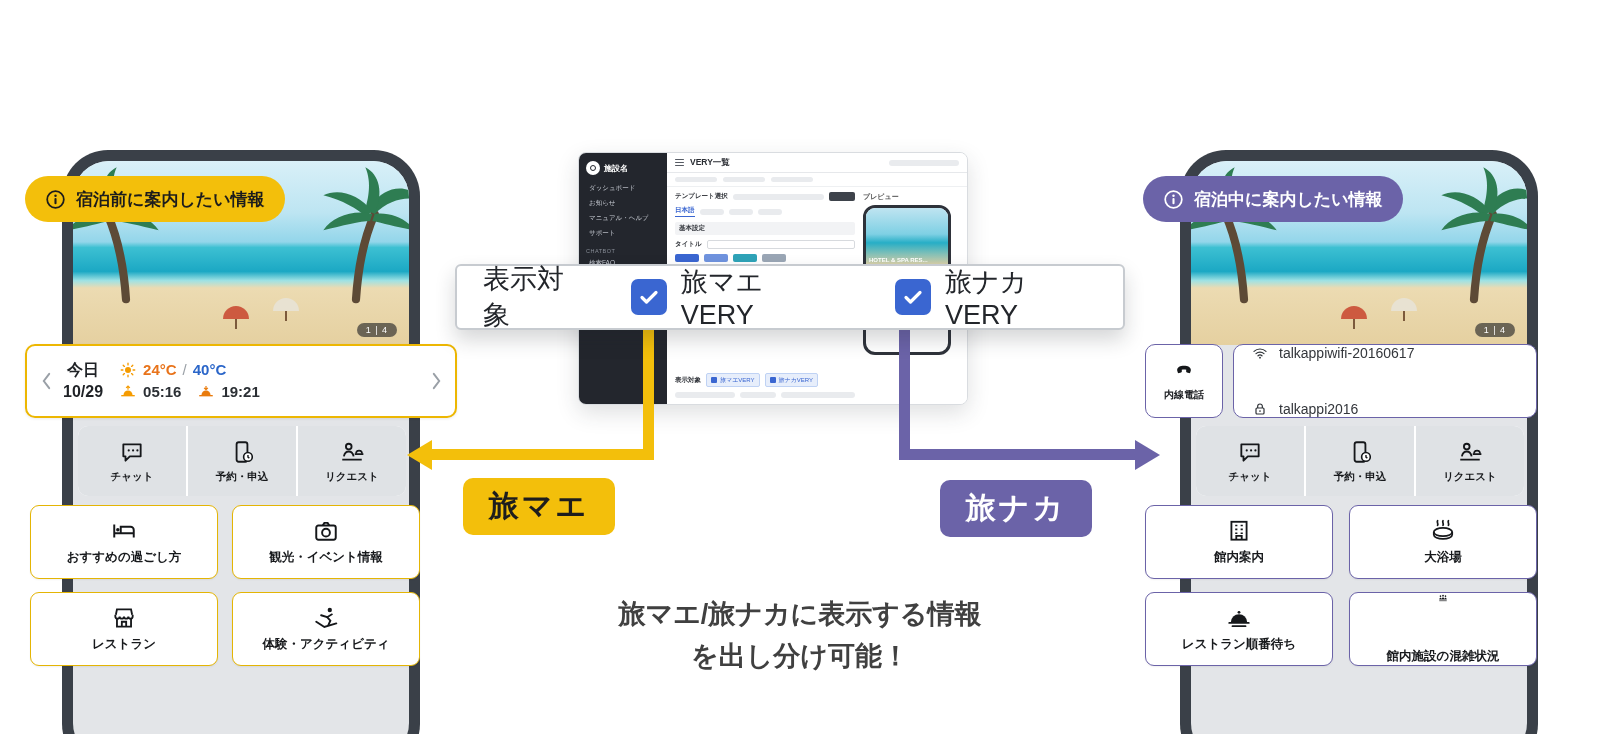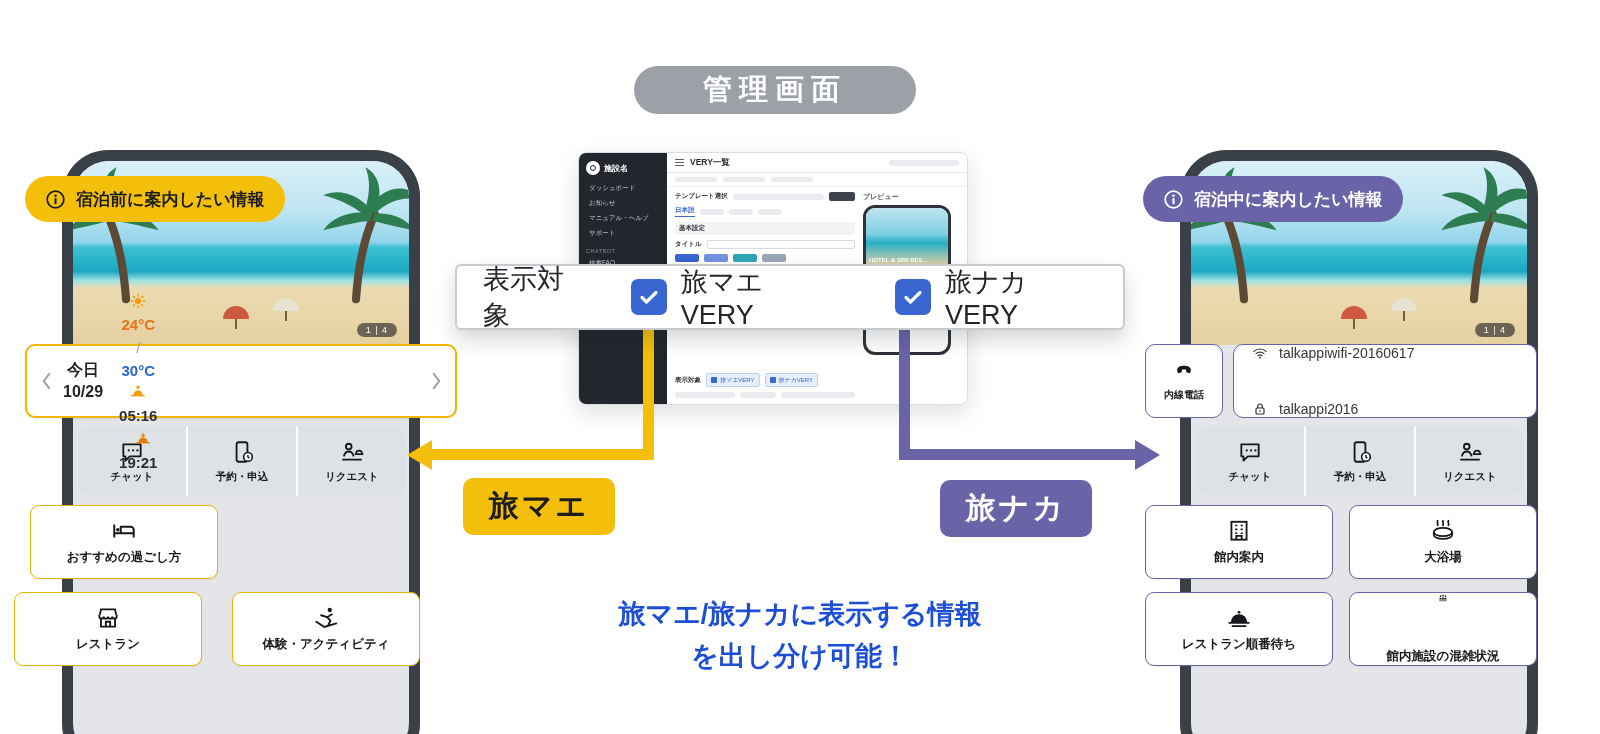--- a/index.html
+++ b/index.html
@@ -49,21 +49,21 @@
 
   
   .weather-card {
     position:absolute; left:25px; top:344px; width:432px; height:74px; background:#fff;
     border:2px solid #EDB702; border-radius:10px; z-index:5; display:flex; align-items:center;
     padding:0 10px; box-shadow:0 1px 3px rgba(0,0,0,.08);
   }
   .chev { width:18px; height:26px; display:flex; align-items:center; justify-content:center; cursor:pointer; }
   .wc-day { text-align:center; font-weight:bold; font-size:16px; color:#1f2226; line-height:1.4; margin:0 16px 0 8px; }
   .wc-weather { display:flex; flex-direction:column; gap:4px; font-size:15px; font-weight:bold; color:#2b2f34; }
-  .wc-row { display:flex; align-items:center; gap:6px;flex-direction:column; }
+  .wc-row { display:flex; align-items:flex-start; gap:6px; }
   .wc-row svg { width:18px; height:18px; }
   .t-high { color:#E8731A; }
   .t-sep  { color:#9aa0a6; font-weight:normal; }
   .t-low  { color:#2B66C9; }
   .wc-right { margin-left:auto; }
 
   
   .quick {
     position:absolute; width:328px; height:70px; display:flex; gap:2px; background:#fff;
     border-radius:10px; overflow:hidden; z-index:4;
@@ -80,21 +80,21 @@
   .mcard {
     position:absolute; width:188px; height:74px; background:#fff; border-radius:9px;
     display:flex; flex-direction:column; align-items:center; justify-content:center; gap:5px;
     font-weight:bold; font-size:12.5px; color:#17191c; z-index:4; cursor:pointer;
     box-shadow:0 1px 2px rgba(0,0,0,.06); text-align:center;
   }
   .mcard svg { width:26px; height:26px; }
   .mcard.y { border:1.6px solid #E4B504; }
   .mcard.p { border:1.6px solid #6B63A8; }
   .lp1{left:30px;top:505px;}  .lp2{left:232px;top:505px;}
-  .lp3{left:14px;top:592px;}  .lp4{left:232px;top:592px;}
+  .lp3{left:30px;top:592px;}  .lp4{left:232px;top:592px;}
   .rp1{left:1145px;top:505px;} .rp2{left:1349px;top:505px;}
   .rp3{left:1145px;top:592px;} .rp4{left:1349px;top:592px;gap:45px;}
 
   
   .ext-card {
     position:absolute; left:1145px; top:344px; width:78px; height:74px; background:#fff;
     border:1.6px solid #6B63A8; border-radius:10px; z-index:5; display:flex; flex-direction:column;
     align-items:center; justify-content:center; gap:5px; font-size:10px; font-weight:bold; color:#1d1f23; cursor:pointer;
   }
   .ext-card svg { width:22px; height:22px; }
@@ -133,21 +133,21 @@
   .pill-tag {
     position:absolute; width:152px; height:57px; border-radius:10px; display:flex; align-items:center;
     justify-content:center; font-size:30px; font-weight:bold; letter-spacing:3px; z-index:7;
   }
   .pill-mae  { left:463px; top:478px; background:#F3BF0B; color:#1d1d1d; }
   .pill-naka { left:940px; top:480px; background:#6B63A8; color:#fff; }
 
   
   .caption {
     position:absolute; left:330px; right:330px; top:594px; text-align:center; font-size:27px;
-    font-weight:bold; color:#1d4ed8; line-height:1.55; z-index:2;
+    font-weight:bold; color:#404040; line-height:1.55; z-index:2;
   }
 
   
   #admin-card {
     position:absolute; left:578px; top:152px; width:390px; height:253px; background:#fff;
     border:1px solid #D9DCE0; border-radius:8px; box-shadow:0 8px 22px rgba(40,44,52,.15);
     display:flex; overflow:hidden; z-index:3;
   }
   .adm-side { width:88px; background:#23262D; color:#C3C7CF; padding:8px 7px; font-size:6.5px;
     display:flex; flex-direction:column; gap:4px; }
@@ -246,21 +246,21 @@
     <div class="wc-weather">
       <div class="wc-row">
         <svg viewBox="0 0 24 24">
           <circle cx="12" cy="12" r="4" fill="#F59B00"></circle>
           <g stroke="#F59B00" stroke-width="1.8" stroke-linecap="round">
             <path d="M12 3v2.2M12 18.8V21M3 12h2.2M18.8 12H21M5.6 5.6l1.6 1.6M16.8 16.8l1.6 1.6M18.4 5.6l-1.6 1.6M7.2 16.8l-1.6 1.6"></path>
           </g>
         </svg>
         <span class="t-high">24°C</span>
         <span class="t-sep">/</span>
-        <span class="t-low">30°C</span>
+        <span class="t-low">40°C</span>
       </div>
       <div class="wc-row">
         <svg viewBox="0 0 24 24">
           <path d="M6 16a6 6 0 0 1 12 0" fill="#F59B00"></path>
           <rect x="3" y="16" width="18" height="1.8" fill="#F59B00"></rect>
           <path d="M12 9V4M9.5 6.5L12 4l2.5 2.5" stroke="#F59B00" stroke-width="1.6" fill="none"></path>
         </svg>
         <span>05:16</span>
         <svg viewBox="0 0 24 24" style="margin-left:10px">
           <path d="M6 16a6 6 0 0 1 12 0" fill="#E97B0C"></path>
@@ -305,20 +305,28 @@
       <span>リクエスト</span>
     </div>
   </div>
 
   <div class="mcard y lp1">
     <svg viewBox="0 0 24 24">
       <path d="M3 6v12M3 14h18v4M21 14v-3a3 3 0 0 0-3-3H9v6" fill="none" stroke="#15171A" stroke-width="1.8"></path>
       <circle cx="6.3" cy="10.8" r="1.6" fill="#15171A"></circle>
     </svg>
     <span>おすすめの過ごし方</span>
+  </div>
+  <div class="mcard y lp2">
+    <svg viewBox="0 0 24 24">
+      <rect x="3" y="7" width="18" height="13" rx="2" fill="none" stroke="#15171A" stroke-width="1.8"></rect>
+      <path d="M9 7l1.5-2.5h3L15 7" fill="none" stroke="#15171A" stroke-width="1.8"></path>
+      <circle cx="12" cy="13.5" r="3.6" fill="none" stroke="#15171A" stroke-width="1.8"></circle>
+    </svg>
+    <span>観光・イベント情報</span>
   </div>
   <div class="mcard y lp3">
     <svg viewBox="0 0 24 24">
       <path d="M4.5 9L5.5 4h13l1 5" fill="none" stroke="#15171A" stroke-width="1.7"></path>
       <path d="M4 9v1.6a2 2 0 0 0 4 0 2 2 0 0 0 4 0 2 2 0 0 0 4 0 2 2 0 0 0 4 0V9" fill="none" stroke="#15171A" stroke-width="1.7"></path>
       <path d="M5.5 13V20h13v-7M10 20v-4.5h4V20" fill="none" stroke="#15171A" stroke-width="1.7"></path>
     </svg>
     <span>レストラン</span>
   </div>
   <div class="mcard y lp4">
@@ -575,19 +583,18 @@
   <div class="seg ay-v"></div>
   <div class="seg ay-h"></div>
   <div class="seg ay-head"></div>
   <div class="seg ap-v"></div>
   <div class="seg ap-h"></div>
   <div class="seg ap-head"></div>
 
   <div class="pill-tag pill-mae">旅マエ</div>
   <div class="pill-tag pill-naka">旅ナカ</div>
 
-  <div class="pill-admin">管理画面</div>
   <div class="caption">
     <div>旅マエ/旅ナカに表示する情報</div>
     <div>を出し分け可能！</div>
   </div>
 
 </div>
 
 </body></html>

